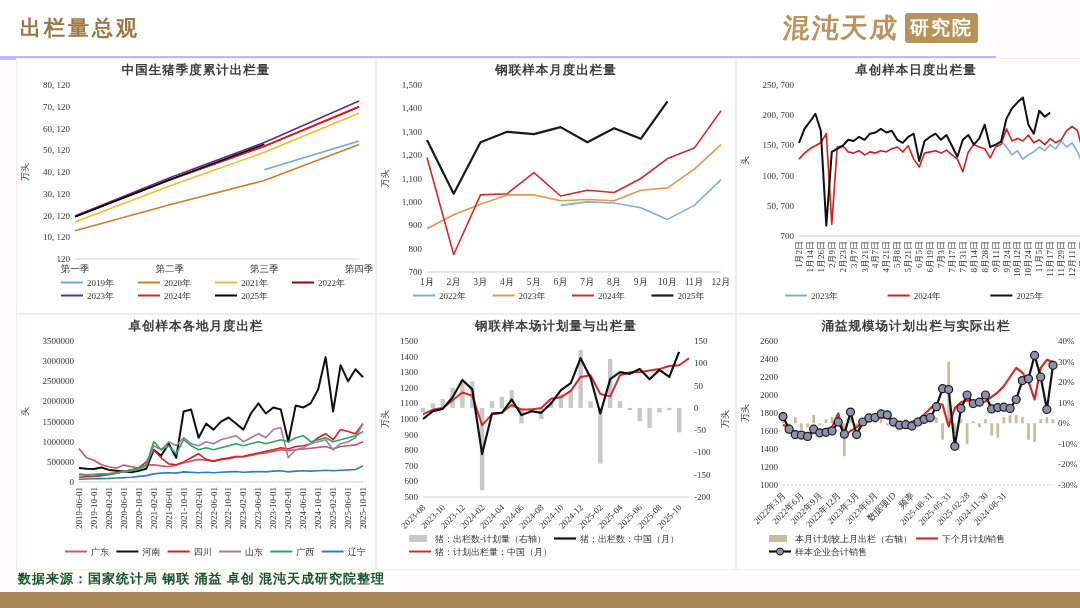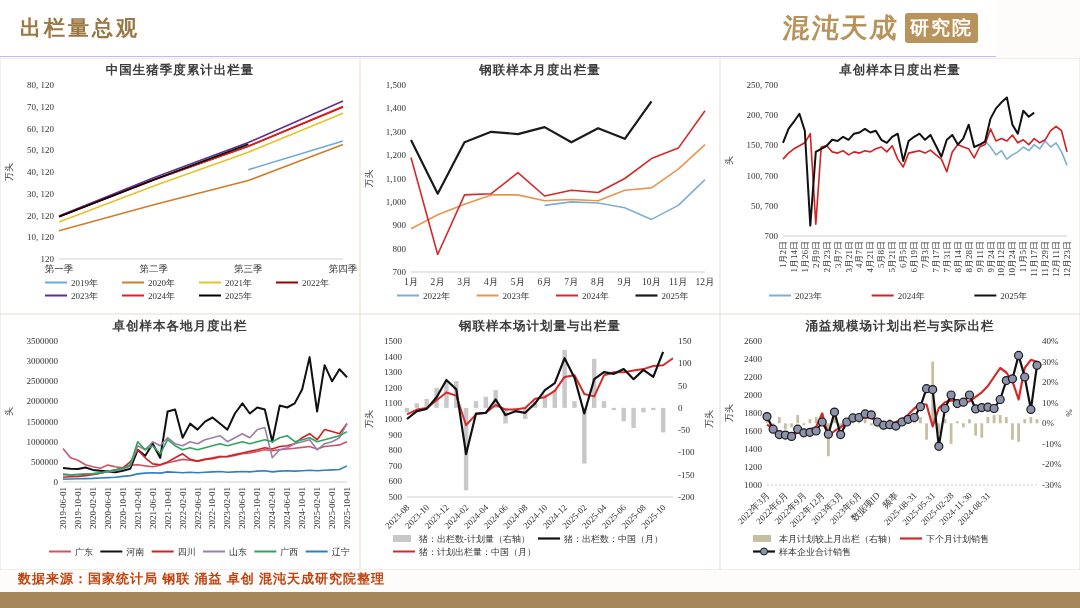--- a/index.html
+++ b/index.html
@@ -1,28 +1,28 @@
 <!DOCTYPE html>
 <html><head>
 <meta charset="utf-8">
 <style>
   html,body{margin:0;padding:0;background:#fff;}
   .page{position:relative;width:1080px;height:608px;background:#fdfcfa;overflow:hidden;
         font-family:"Liberation Serif","DejaVu Serif",serif;}
-  .header{position:absolute;left:0;top:0;width:996px;height:56px;border-bottom:1px solid #c4b5fd;background:#fff;}
+  .header{position:absolute;left:0;top:0;width:996px;height:56px;border-bottom:4px solid #c4b5fd;background:#fff;}
   .page-title{position:absolute;left:20px;top:14px;font-size:21px;font-weight:bold;color:#9a7743;letter-spacing:3px;}
   .logo{position:absolute;right:18px;top:10px;display:flex;align-items:center;gap:6px;}
   .brand{font-size:27px;font-weight:bold;color:#b8935c;letter-spacing:2px;transform:skewX(-4deg);}
   .suffix{display:inline-block;background:#b8935c;color:#fffdf8;font-size:19px;font-weight:bold;
           padding:2px 5px;border-radius:3px;letter-spacing:2px;text-align:center;}
-  .grid{position:absolute;left:0;top:58px;width:956px;height:512px;display:grid;
+  .grid{position:absolute;left:16px;top:58px;width:956px;height:512px;display:grid;
         grid-template-columns:360px 360px 360px;grid-template-rows:256px 256px;border-radius:20px;}
   .panel{position:relative;background:#fff;border:1px solid #f2eee7;box-sizing:border-box;}
   svg text{font-family:"Liberation Serif","DejaVu Serif",serif;}
-  .footer-src{position:absolute;left:18px;top:570px;font-size:13px;font-weight:bold;color:#c2410c;letter-spacing:1px;}
+  .footer-src{position:absolute;left:18px;top:570px;font-size:13px;font-weight:bold;color:#14532d;letter-spacing:1px;}
   .goldbar{position:absolute;left:0;top:592px;width:1080px;height:16px;background:#a6875a;}
 </style>
 </head>
 <body>
 
 <div class="page">
   <div class="header">
     <div class="page-title">出栏量总观</div>
     <div class="logo">
       <span class="brand">混沌天成</span>

